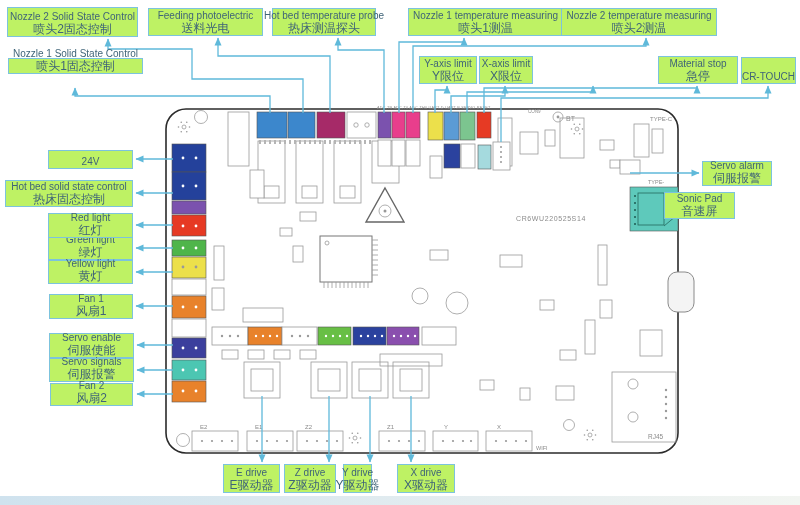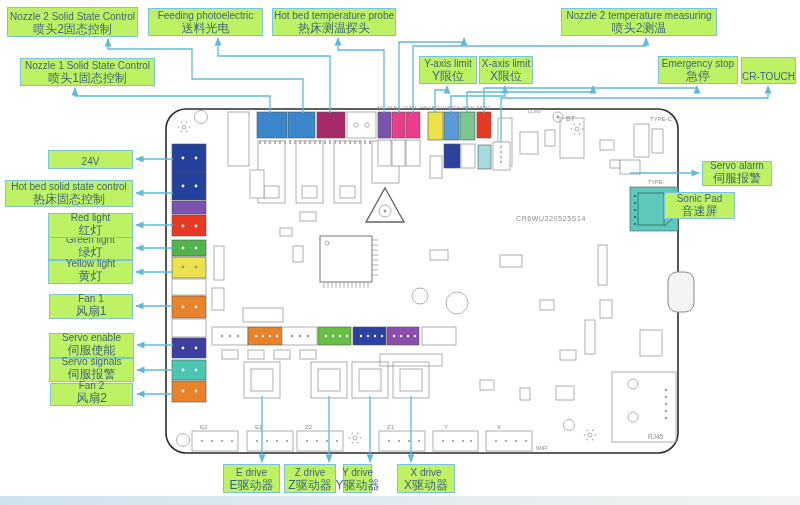--- a/index.html
+++ b/index.html
@@ -331,42 +331,46 @@
 </svg>
 
 <div class="callout" style="left:7px;top:7px;width:131px;height:30px">
   <span class="en">Nozzle 2 Solid State Control</span>
   <span class="zh">喷头2固态控制</span>
 </div>
 <div class="callout" style="left:148px;top:8px;width:115px;height:28px">
   <span class="en">Feeding photoelectric</span>
   <span class="zh">送料光电</span>
 </div>
-<div class="callout" style="left:272px;top:8px;width:124px;height:28px">
+<div class="callout" style="left:272px;top:8px;width:104px;height:28px">
   <span class="en">Hot bed temperature probe</span>
   <span class="zh">热床测温探头</span>
+</div>
+<div class="callout" style="left:408px;top:8px;width:155px;height:28px">
+  <span class="en">Nozzle 1 temperature measuring</span>
+  <span class="zh">喷头1测温</span>
 </div>
 <div class="callout" style="left:561px;top:8px;width:156px;height:28px">
   <span class="en">Nozzle 2 temperature measuring</span>
   <span class="zh">喷头2测温</span>
 </div>
-<div class="callout" style="left:20px;top:58px;width:135px;height:28px">
+<div class="callout" style="left:8px;top:58px;width:135px;height:16px">
   <span class="en">Nozzle 1 Solid State Control</span>
   <span class="zh">喷头1固态控制</span>
 </div>
 <div class="callout" style="left:419px;top:56px;width:58px;height:28px">
   <span class="en">Y-axis limit</span>
   <span class="zh">Y限位</span>
 </div>
 <div class="callout" style="left:479px;top:56px;width:54px;height:28px">
   <span class="en">X-axis limit</span>
   <span class="zh">X限位</span>
 </div>
 <div class="callout" style="left:658px;top:56px;width:80px;height:28px">
-  <span class="en">Emergency stop</span>
+  <span class="en">Material stop</span>
   <span class="zh">急停</span>
 </div>
 <div class="callout" style="left:741px;top:57px;width:55px;height:27px">
   <span class="en">CR-TOUCH</span>
 
 </div>
 
 <div class="callout" style="left:48px;top:150px;width:85px;height:19px">
   <span class="en">24V</span>
 

